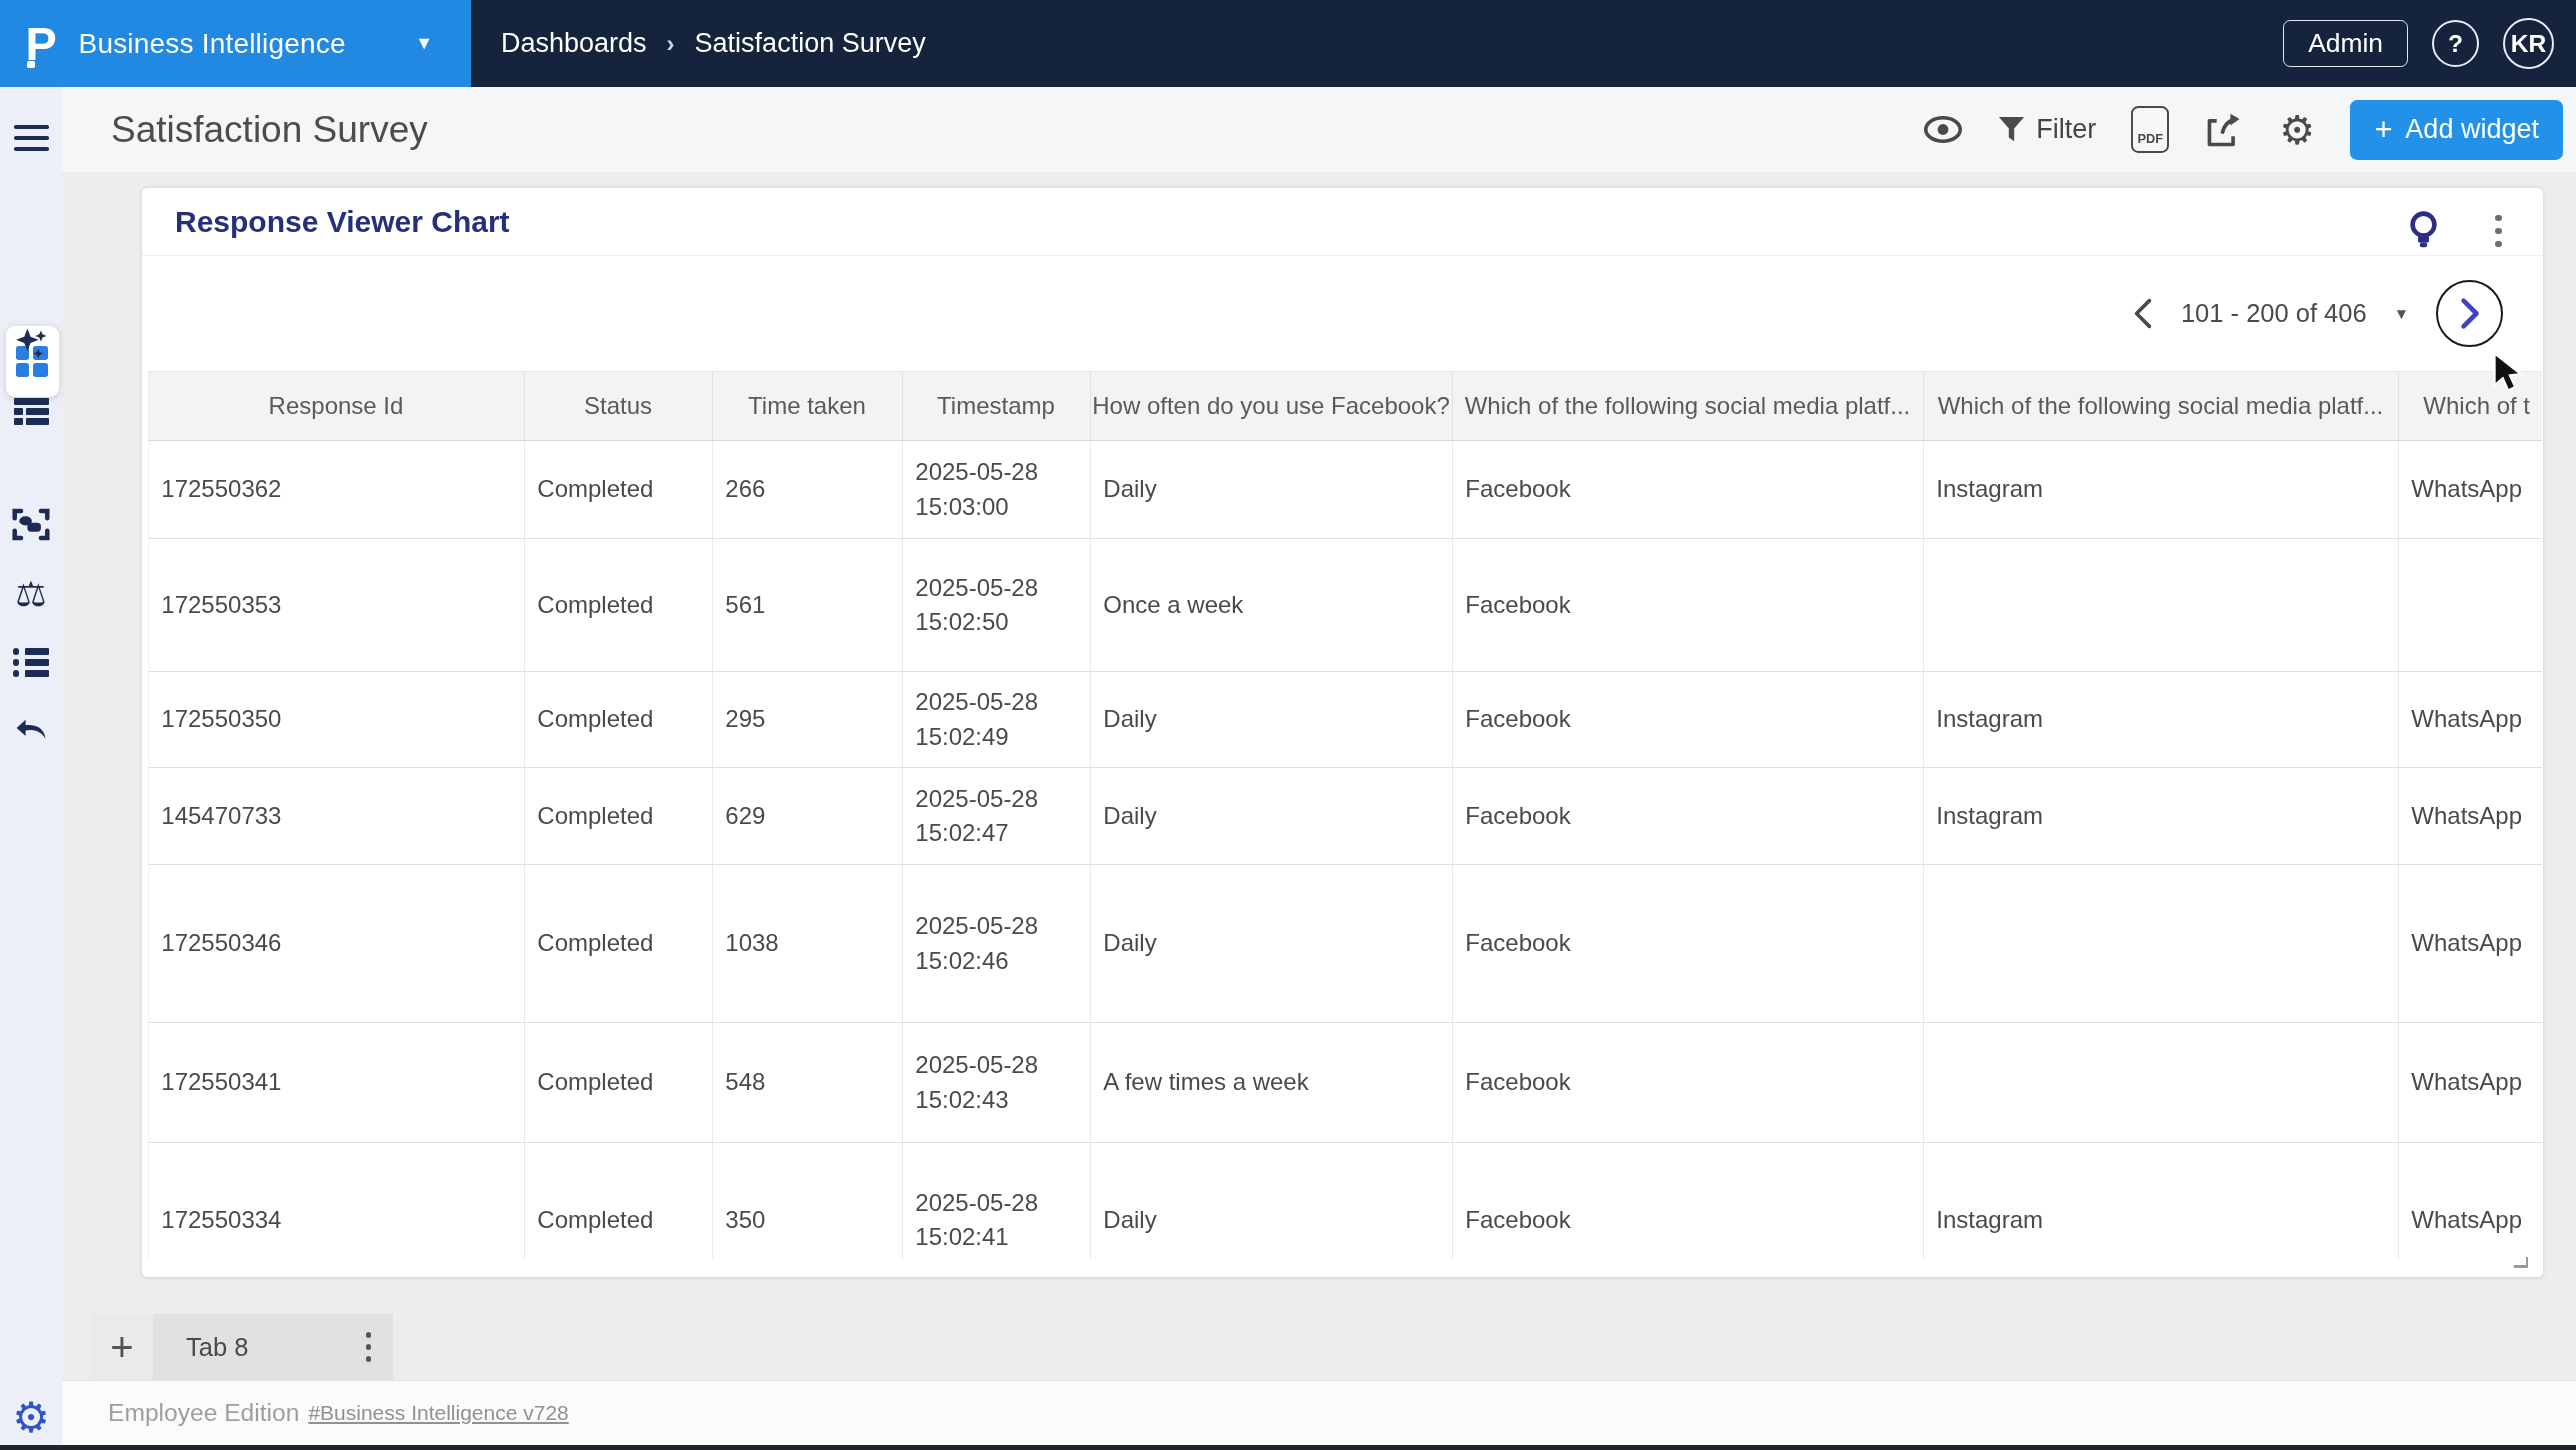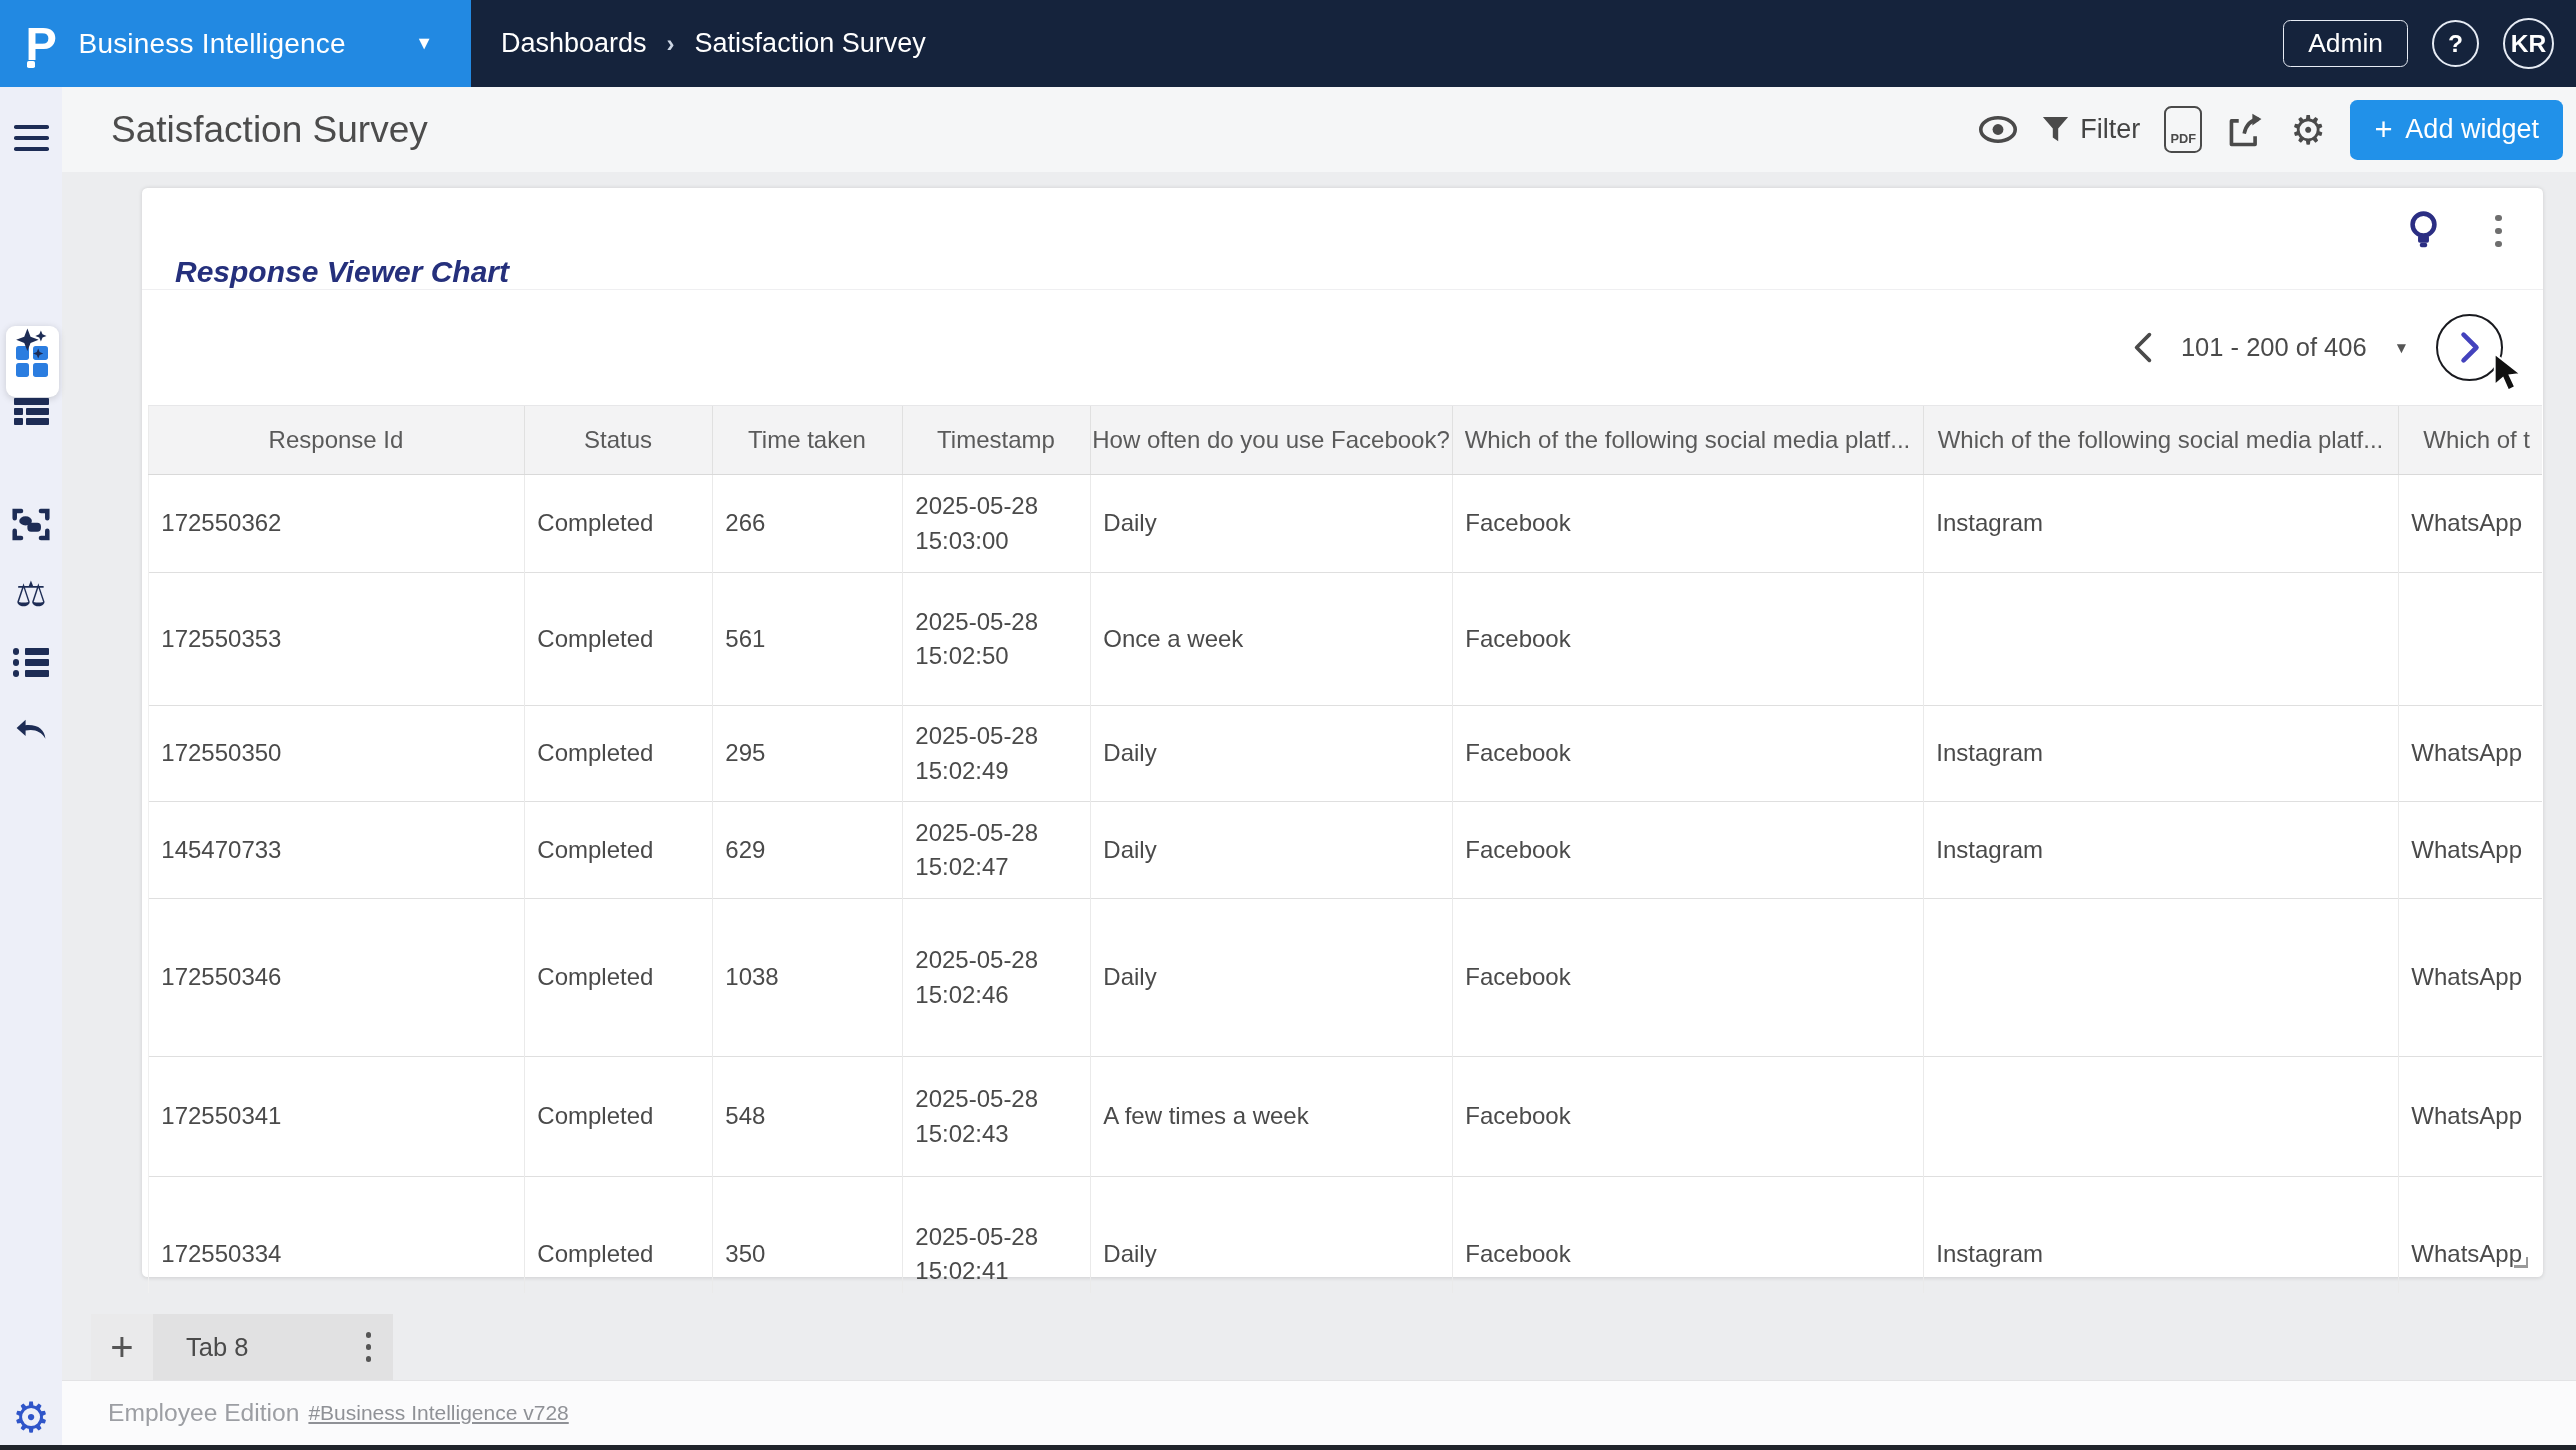--- a/index.html
+++ b/index.html
@@ -18,21 +18,21 @@
   .crumb { cursor:pointer; }
   .crumb-sep { font-size:24px; color:#cdd6e4; font-weight:bold; }
   .top-right { position:absolute; right:22px; top:0; height:87px; display:flex; align-items:center; gap:24px; }
   .admin-btn { min-width:118px; height:47px; border:1.8px solid #E6EBF4; border-radius:7.3px; color:#fff; font-size:26.4px; display:flex; align-items:center; justify-content:center; padding:0 24px; background:transparent; cursor:pointer; }
   .circle-btn { width:47px; height:47px; border:2.7px solid #E6EBF4; border-radius:50%; color:#fff; font-size:24.6px; font-weight:bold; display:flex; align-items:center; justify-content:center; cursor:pointer; }
   .avatar { width:51px; height:51px; }
 
   
   .toolbar { position:absolute; left:62px; top:87px; width:2514px; height:85px; background:#F5F6F7; display:flex; align-items:center; }
   .page-title { margin-left:49px; font-size:37px; color:#4C4C4C; }
-  .toolbar-right { position:absolute; right:12.8px; display:flex; align-items:center; gap:24px; }
+  .toolbar-right { position:absolute; right:12.8px; display:flex; align-items:center; gap:35px; }
   .tool-ic { display:flex; align-items:center; gap:11px; color:#4A4A4A; cursor:pointer; }
   .tool-label { font-size:27px; color:#444; }
   .pdf-box { width:38px; height:47px; border:2.7px solid #4A4A4A; border-radius:7.3px; display:flex; align-items:flex-end; justify-content:center; font-size:12.8px; font-weight:bold; color:#4A4A4A; padding-bottom:5.5px; }
   .gear-glyph { font-size:40px; color:#4A4A4A; line-height:1; }
   .add-widget { width:213px; height:60px; background:var(--accent-blue,#2191E9); border:none; border-radius:7.3px; color:#fff; font-size:27px; display:flex; align-items:center; justify-content:center; gap:12.8px; cursor:pointer; }
   .add-widget .plus { font-size:31px; font-weight:300; }
 
   
   .sidebar { position:absolute; left:0; top:87px; width:62px; height:1364px; background:var(--sidebar-bg,#EDEFF8); }
   .side-item { position:absolute; left:0; width:62px; height:51px; display:flex; align-items:center; justify-content:center; color:var(--icon-navy,#1D2C55); cursor:pointer; }
@@ -47,21 +47,21 @@
   .rows-ic .r2 i { display:block; height:6.4px; background:var(--icon-navy,#1D2C55); border-radius:0.9px; }
   .bullets-ic { display:flex; flex-direction:column; gap:4.6px; }
   .bullets-ic .line { display:flex; align-items:center; gap:5.5px; }
   .bullets-ic .d { width:6.4px; height:6.4px; border-radius:50%; background:var(--icon-navy,#1D2C55); }
   .bullets-ic .b { width:24px; height:6.4px; background:var(--icon-navy,#1D2C55); border-radius:0.9px; }
   .glyph-ic { font-size:35px; line-height:1; }
   .side-gear { position:absolute; left:0; top:1303px; width:62px; height:55px; display:flex; align-items:center; justify-content:center; font-size:42px; color:var(--gear-blue,#2F55C9); cursor:pointer; }
 
   
   .widget { position:absolute; left:142px; top:188px; width:2401px; height:1089px; background:#fff; border-radius:5.5px; box-shadow:0 0.9px 4.6px rgba(0,0,0,.13); }
-  .widget-header { height:102px; display:flex; align-items:flex-end; border-bottom:0.9px solid #EFEFF1;font-style:italic; }
+  .widget-header { height:68px; display:flex; align-items:center; border-bottom:0.9px solid #EFEFF1; }
   .widget-title { margin-left:33px; font-size:30px; font-weight:bold; color:var(--widget-title-navy,#25307C); }
   .widget-icons { position:absolute; right:36px; top:0; height:86px; display:flex; align-items:center; gap:51px; }
   .kebab { display:flex; flex-direction:column; gap:6.4px; cursor:pointer; padding:5.5px; }
   .kebab i { width:6.4px; height:6.4px; border-radius:50%; background:#6E6E6E; }
   .bulb { cursor:pointer; }
 
   .pagination { height:115px; display:flex; align-items:center; justify-content:flex-end; padding-right:40px; gap:27px; }
   .pg-chevron { cursor:pointer; display:flex; align-items:center; }
   .pg-label { font-size:25.5px; color:#4A4A4A; cursor:pointer; }
   .pg-caret { font-size:15.5px; color:#555; cursor:pointer; }

